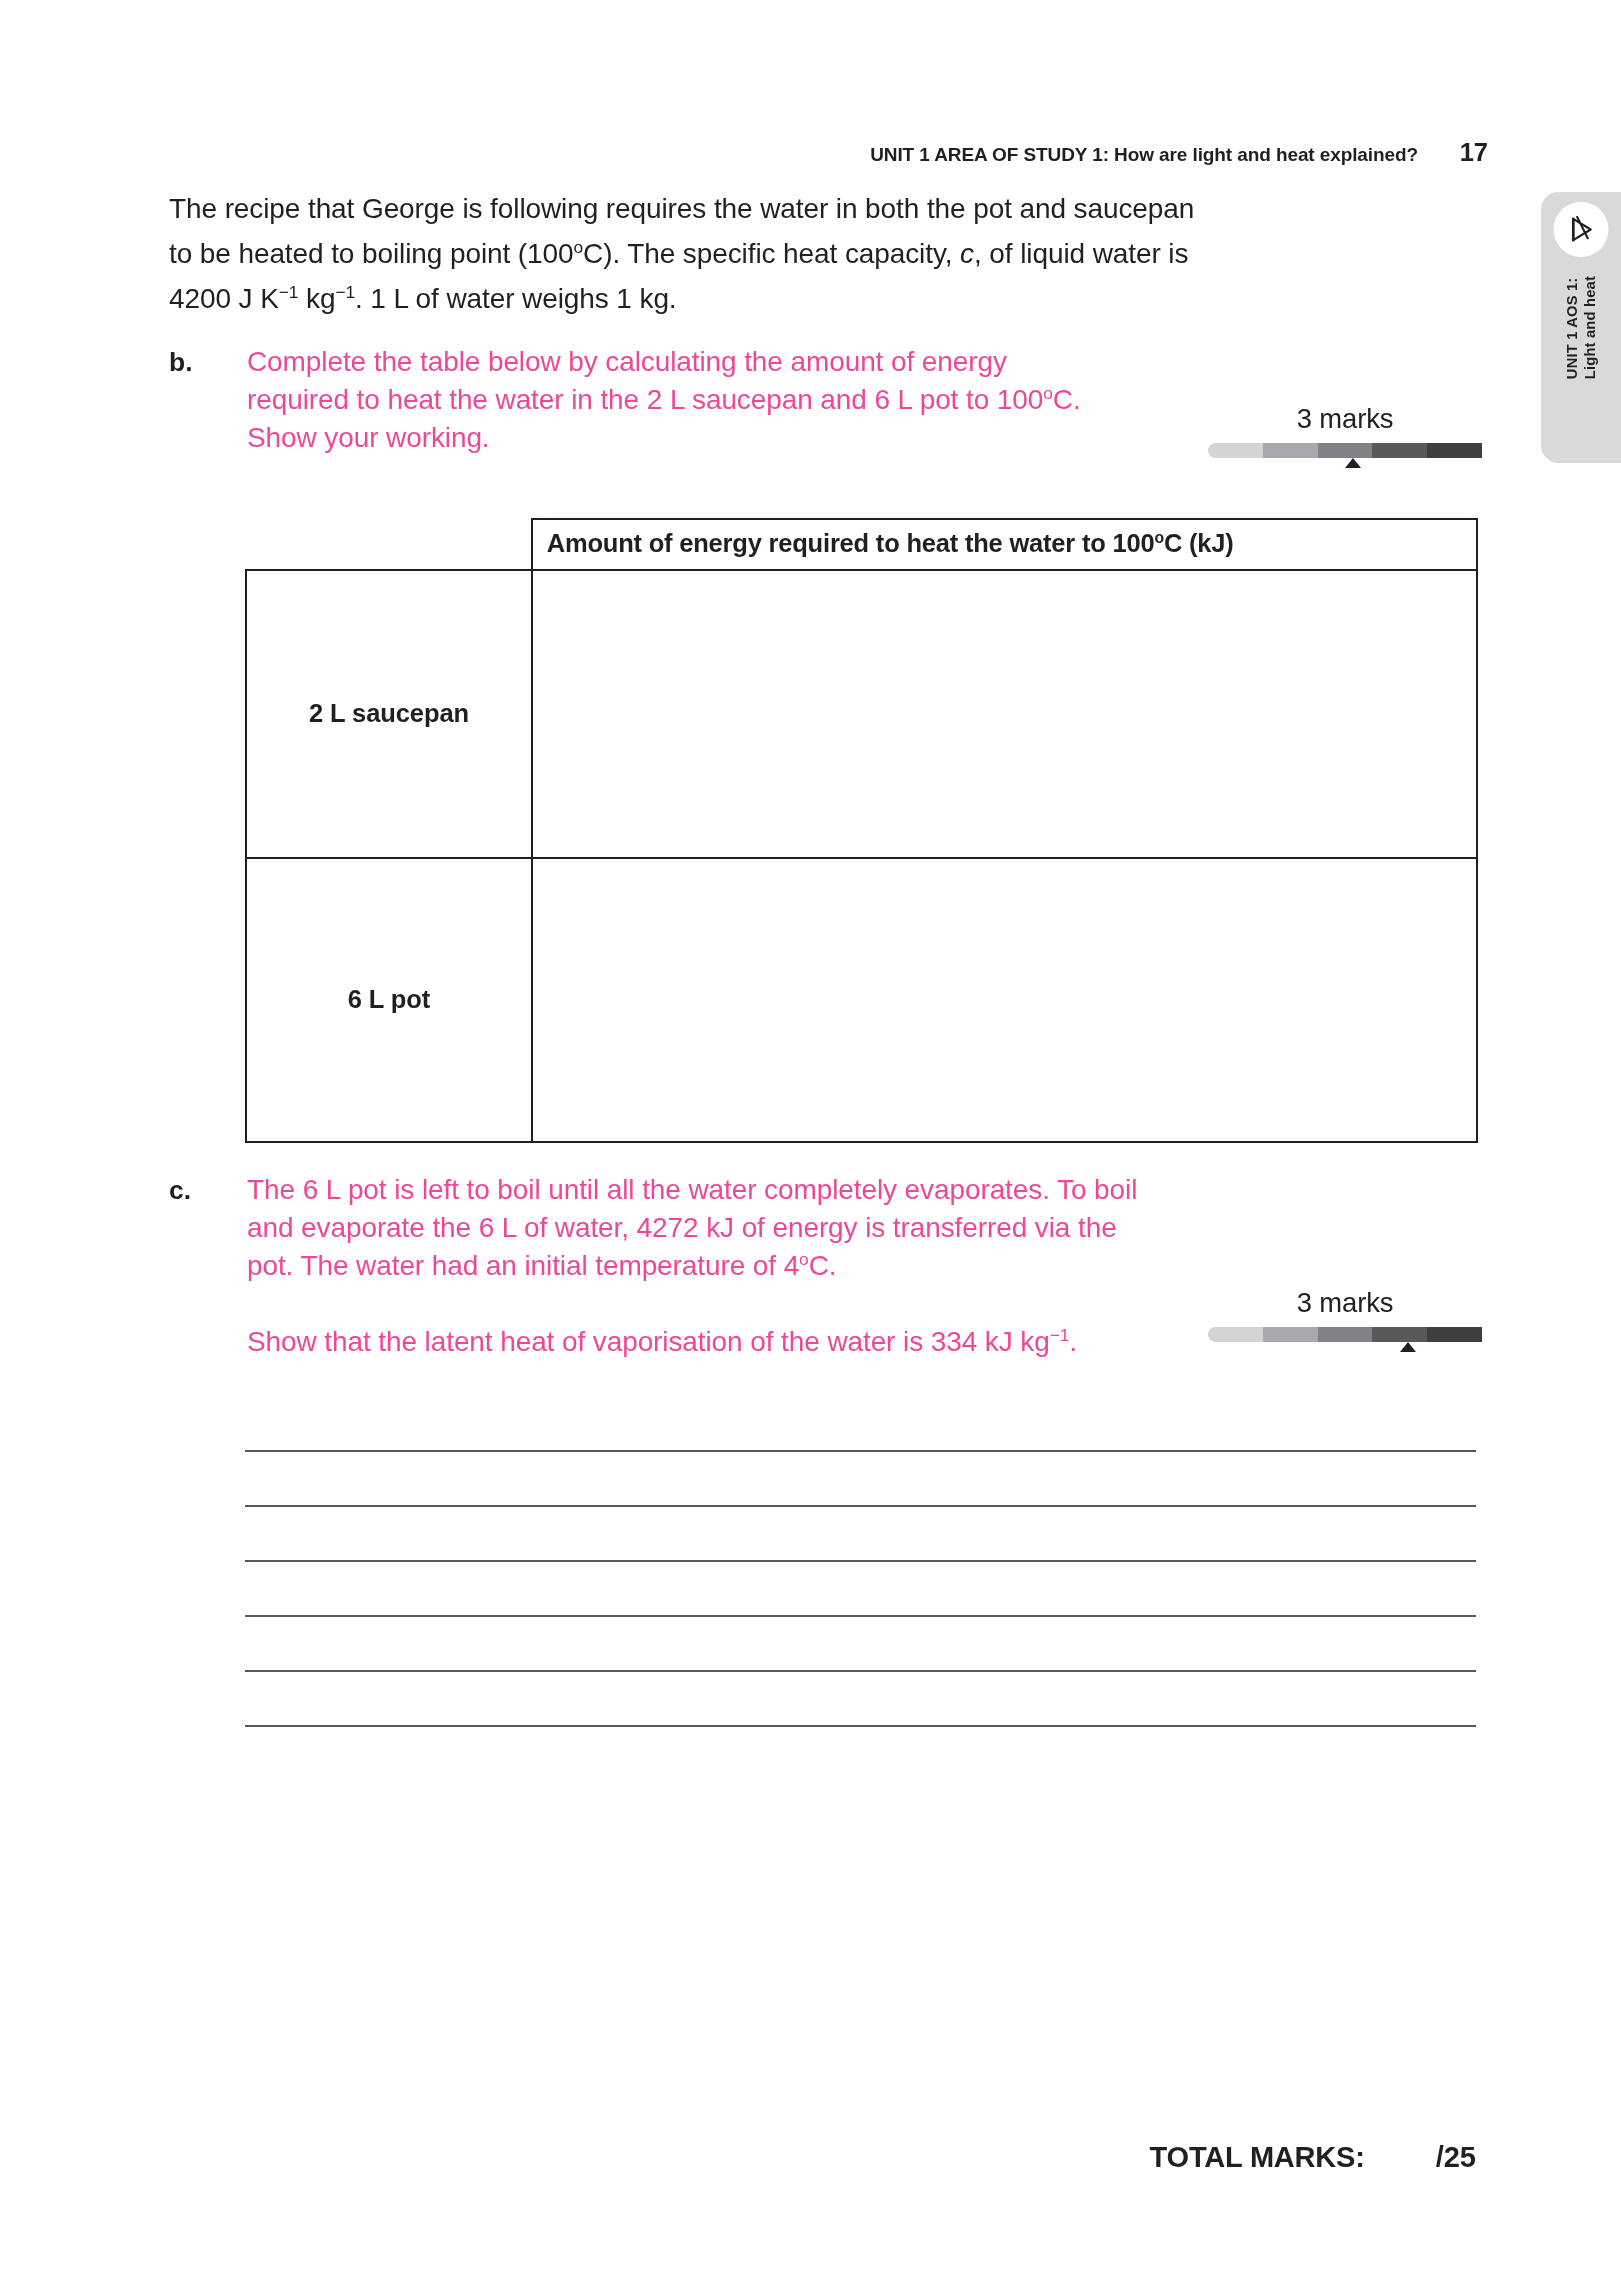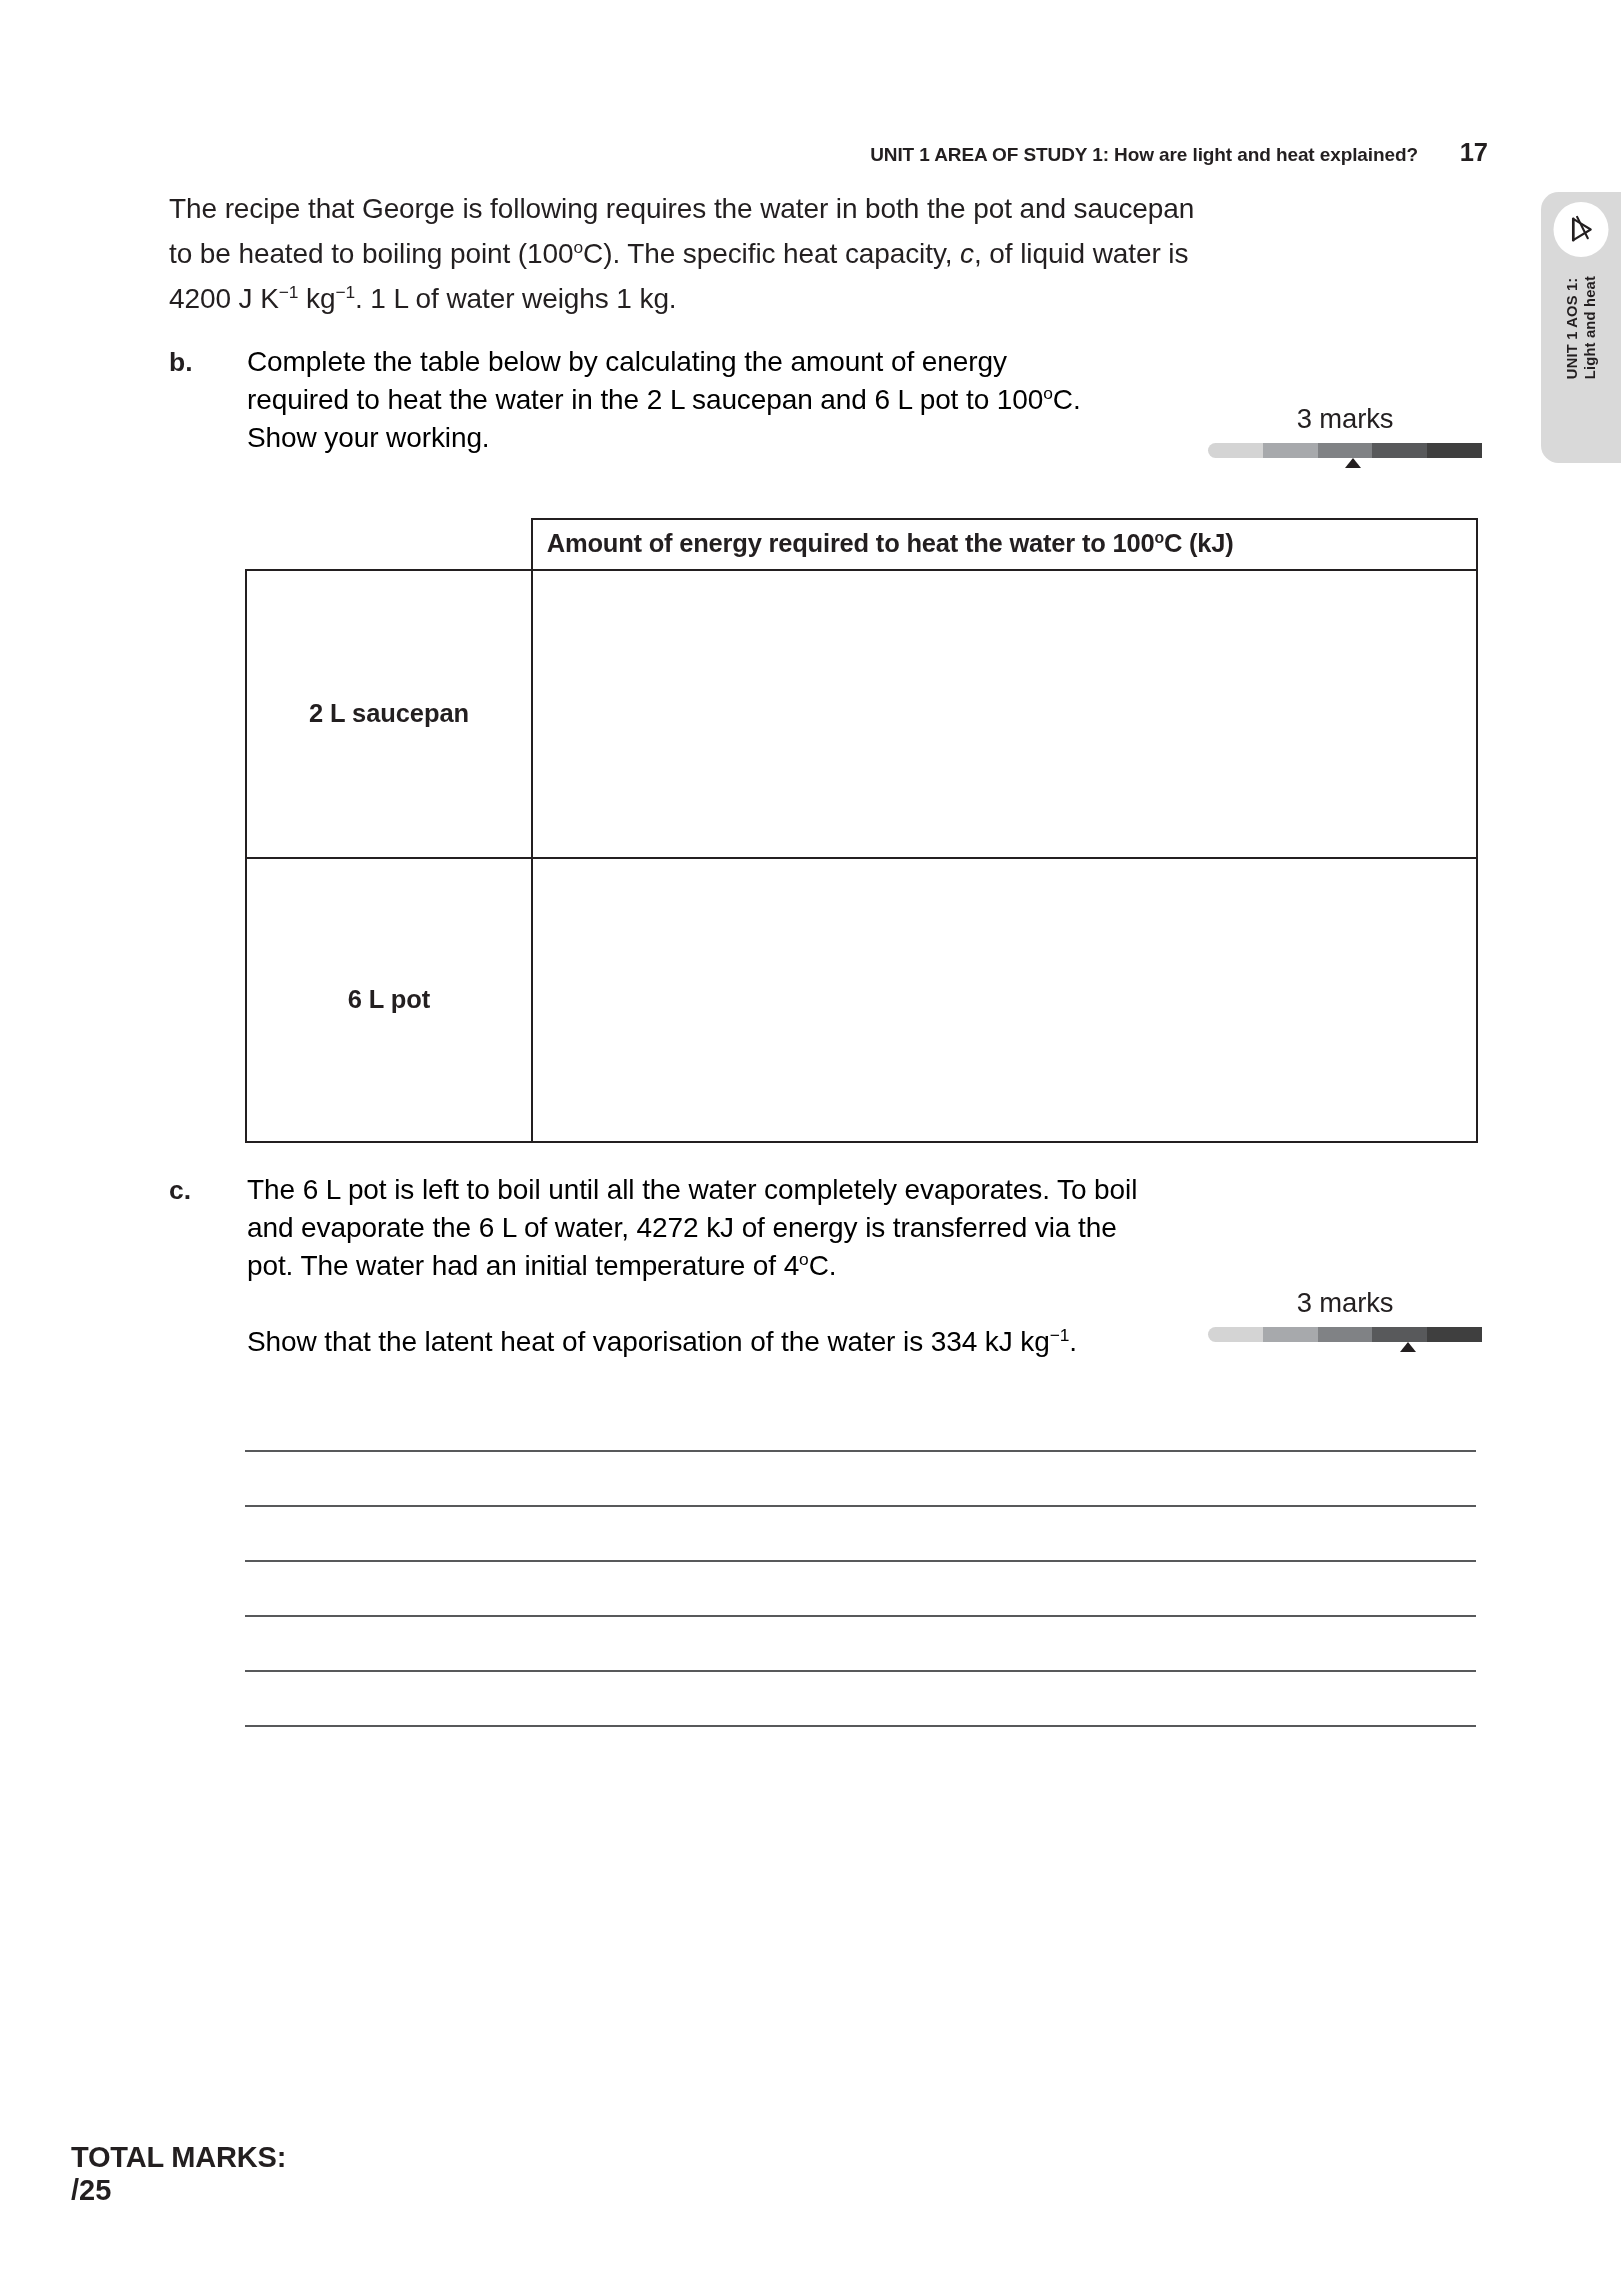--- a/index.html
+++ b/index.html
@@ -118,21 +118,21 @@
     font-size: 26.5px;
     font-weight: bold;
     line-height: 38px;
     color: #231f20;
   }
   .q-body {
     flex: 1;
     font-size: 28px;
     line-height: 38px;
     letter-spacing: -0.1px;
-    color: #000000;
+    color: #ec4899;
   }
   .q-body p { margin: 0; }
   .q-body .spacer-line { height: 38px; }
 
   #qb { left: 169px; top: 343px; width: 1304px; }
   #qc { left: 169px; top: 1171px; width: 1304px; }
 
   
   .marks-group {
     position: absolute;
@@ -222,21 +222,20 @@
 
   
   .footer {
     position: absolute;
     left: 0;
     top: 2141px;
     width: 1476px;
     display: flex;
     justify-content: flex-end;
     align-items: baseline;
-    flex-direction: column;
   }
   .footer-label {
     font-size: 29px;
     font-weight: bold;
     letter-spacing: -0.2px;
     color: #231f20;
   }
   .footer-total {
     font-size: 29px;
     font-weight: bold;

